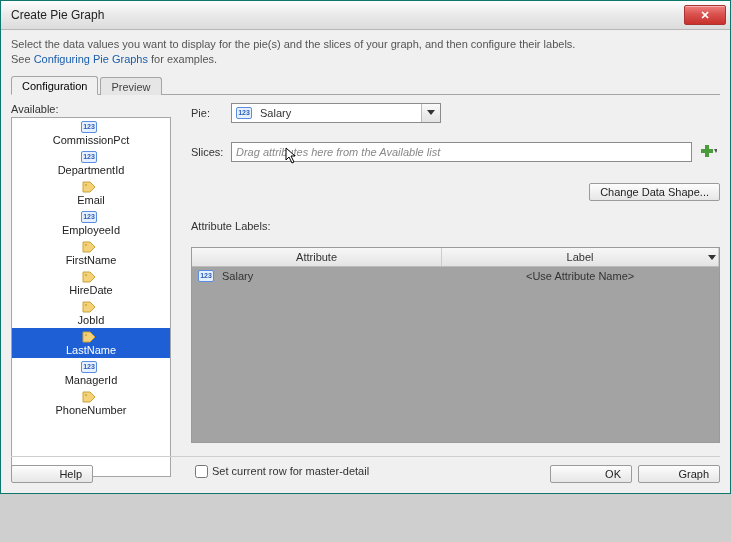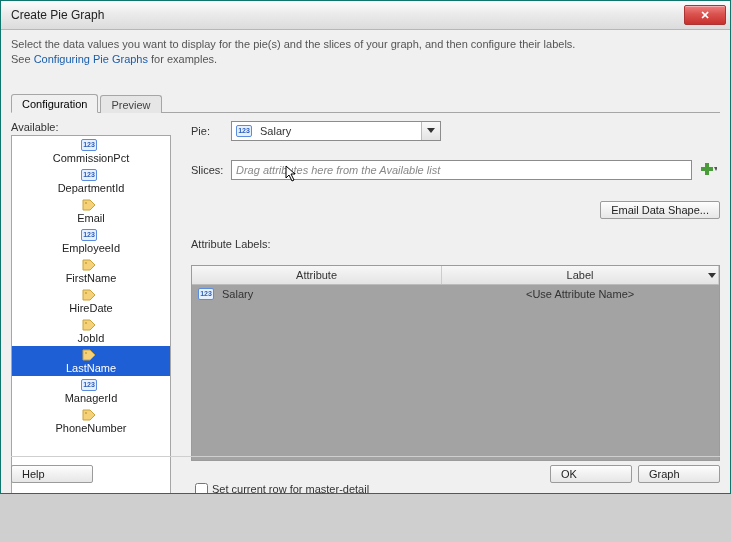--- a/index.html
+++ b/index.html
@@ -50,21 +50,21 @@
   .body {
     position: absolute;
     top: 28px; left:0; right:0; bottom:0;
     padding: 8px 10px 10px 10px;
     box-sizing: border-box;
   }
   .intro {
     font-size: 11px;
     color: #555;
     line-height: 1.4;
-    margin-bottom: 22px;
+    margin-bottom: 4px;
   }
   .intro a { color: #1a5dab; text-decoration: none; }
 
   .tabs {
     display: flex;
     align-items: flex-end;
     border-bottom: 1px solid #a6a6a6;
     height: 22px;
     margin-top: 4px;
   }
@@ -264,21 +264,21 @@
   }
   .checkbox-row input { margin-right: 4px; }
 
   .footer {
     position: absolute;
     left: 10px; right: 10px; bottom: 10px;
     display:flex; justify-content:space-between; align-items:center;
     padding-top: 8px;
     border-top: 1px solid #cfcfcf;
   }
-  .footer .btn { min-width: 60px; text-align:left; }
+  .footer .btn { min-width: 60px; text-align:right; }
   .footer-right { display:flex; gap: 6px; }
 </style>
 </head>
 <body>
 
 <div class="window">
 
   <div class="titlebar">
     <span class="title">Create Pie Graph</span>
     <div class="close-btn">
@@ -412,21 +412,21 @@
           <div class="plus-btn">
             <svg width="16" height="14">
               <rect x="4" y="0" width="4" height="12" fill="#4a9b3a"></rect>
               <rect x="0" y="4" width="12" height="4" fill="#4a9b3a"></rect>
               <polygon points="13,4 17,4 15,8" fill="#555"></polygon>
             </svg>
           </div>
         </div>
 
         <div class="row-right">
-          <div class="btn">Email Data Shape...</div>
+          <div class="btn">Change Data Shape...</div>
         </div>
 
         <div class="attr-label">Attribute Labels:</div>
         <div class="attr-table">
           <div class="attr-header">
             <div class="col-attr">Attribute</div>
             <div class="col-label">
               <span>Label</span>
               <span class="hdr-arrow">
                 <svg width="8" height="6">

